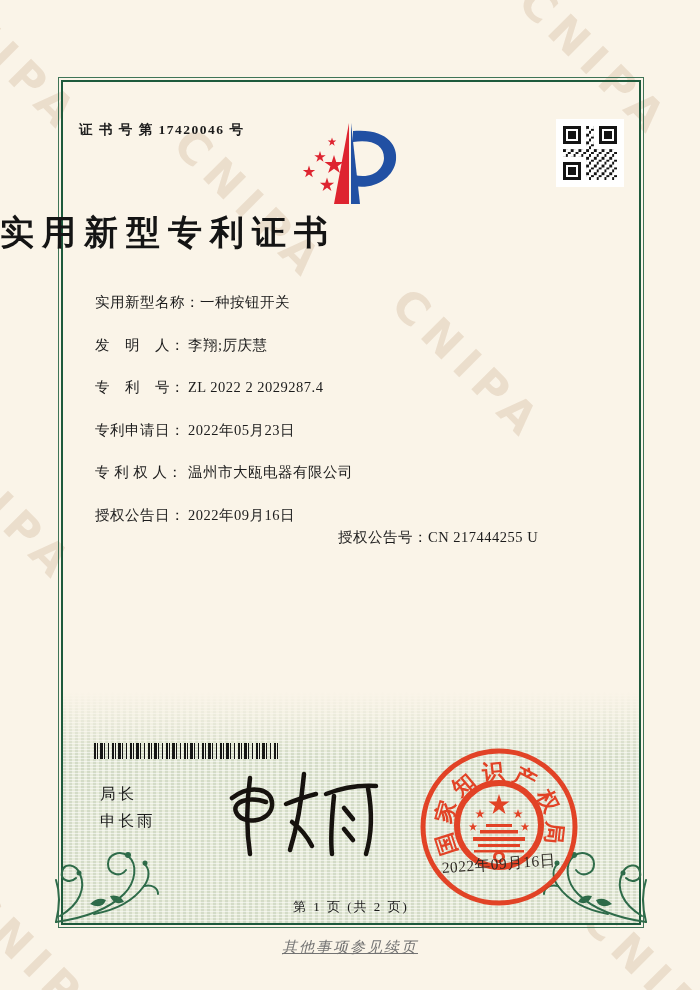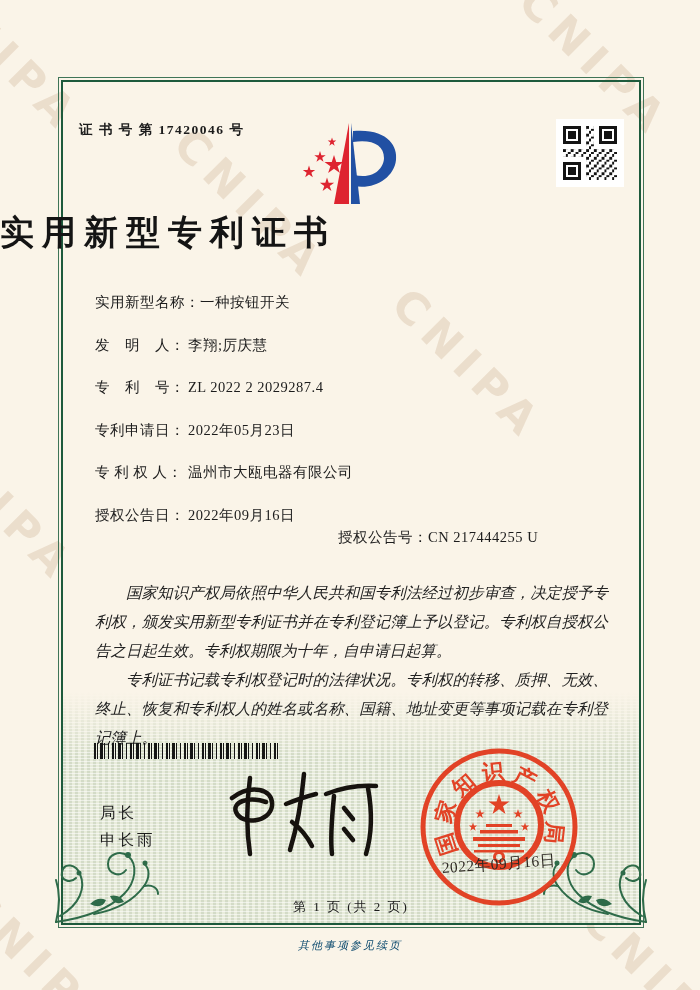--- a/index.html
+++ b/index.html
@@ -43,25 +43,25 @@
   .paragraphs p{margin:0;text-indent:2em;}
   .barcode{
     position:absolute;left:94px;top:743px;width:184px;height:16px;z-index:4;
     background:repeating-linear-gradient(90deg,
       #151515 0 2px,transparent 2px 3px,
       #151515 3px 4px,transparent 4px 6px,
       #151515 6px 9px,transparent 9px 10px,
       #151515 10px 11px,transparent 11px 14px,
       #151515 14px 15px,transparent 15px 18px);
   }
-  .signer{position:absolute;left:100px;top:799px;z-index:4;font-size:15.5px;letter-spacing:3px;line-height:27px;}
+  .signer{position:absolute;left:100px;top:780px;z-index:4;font-size:15.5px;letter-spacing:3px;line-height:27px;}
   .signature{position:absolute;left:220px;top:766px;z-index:5;}
   .seal{position:absolute;left:413px;top:743px;z-index:6;opacity:.95;}
   .page-info{position:absolute;left:58px;right:56px;top:898px;text-align:center;font-size:13px;letter-spacing:2px;z-index:4;border-radius:8px;}
-  .footer-note{position:absolute;left:0;right:0;top:938px;text-align:center;font-size:11px;font-style:italic;letter-spacing:2px;z-index:4;color:#0c4a6e;}
+  .footer-note{position:absolute;left:0;right:0;top:938px;text-align:center;font-size:15px;font-style:italic;letter-spacing:2px;z-index:4;color:#737373;text-decoration:underline;}
 </style>
 </head>
 <body>
 
 <div class="page">
 
   <span class="wm" style="left:-45px;top:-30px">CNIPA</span>
   <span class="wm" style="left:545px;top:-25px">CNIPA</span>
   <span class="wm" style="left:200px;top:118px">CNIPA</span>
   <span class="wm" style="left:418px;top:278px">CNIPA</span>
@@ -176,24 +176,20 @@
       <span class="f-label">专 利 权 人：</span><span>温州市大瓯电器有限公司</span>
     </div>
     <div class="field-row">
       <span class="f-label">授权公告日：</span><span>2022年09月16日</span>
       <span class="pair2">
         <span>授权公告号：</span><span>CN 217444255 U</span>
       </span>
     </div>
   </div>
 
-  <div class="paragraphs">
-    <p>国家知识产权局依照中华人民共和国专利法经过初步审查，决定授予专利权，颁发实用新型专利证书并在专利登记簿上予以登记。专利权自授权公告之日起生效。专利权期限为十年，自申请日起算。</p>
-    <p>专利证书记载专利权登记时的法律状况。专利权的转移、质押、无效、终止、恢复和专利权人的姓名或名称、国籍、地址变更等事项记载在专利登记簿上。</p>
-  </div>
 
   <div class="barcode"></div>
 
   <div class="signer">
     <div>局长</div>
     <div>申长雨</div>
   </div>
 
   <svg class="signature" width="168" height="100" viewBox="0 0 168 100">
     <g fill="none" stroke="#16120e" stroke-width="4.5" stroke-linecap="round">

